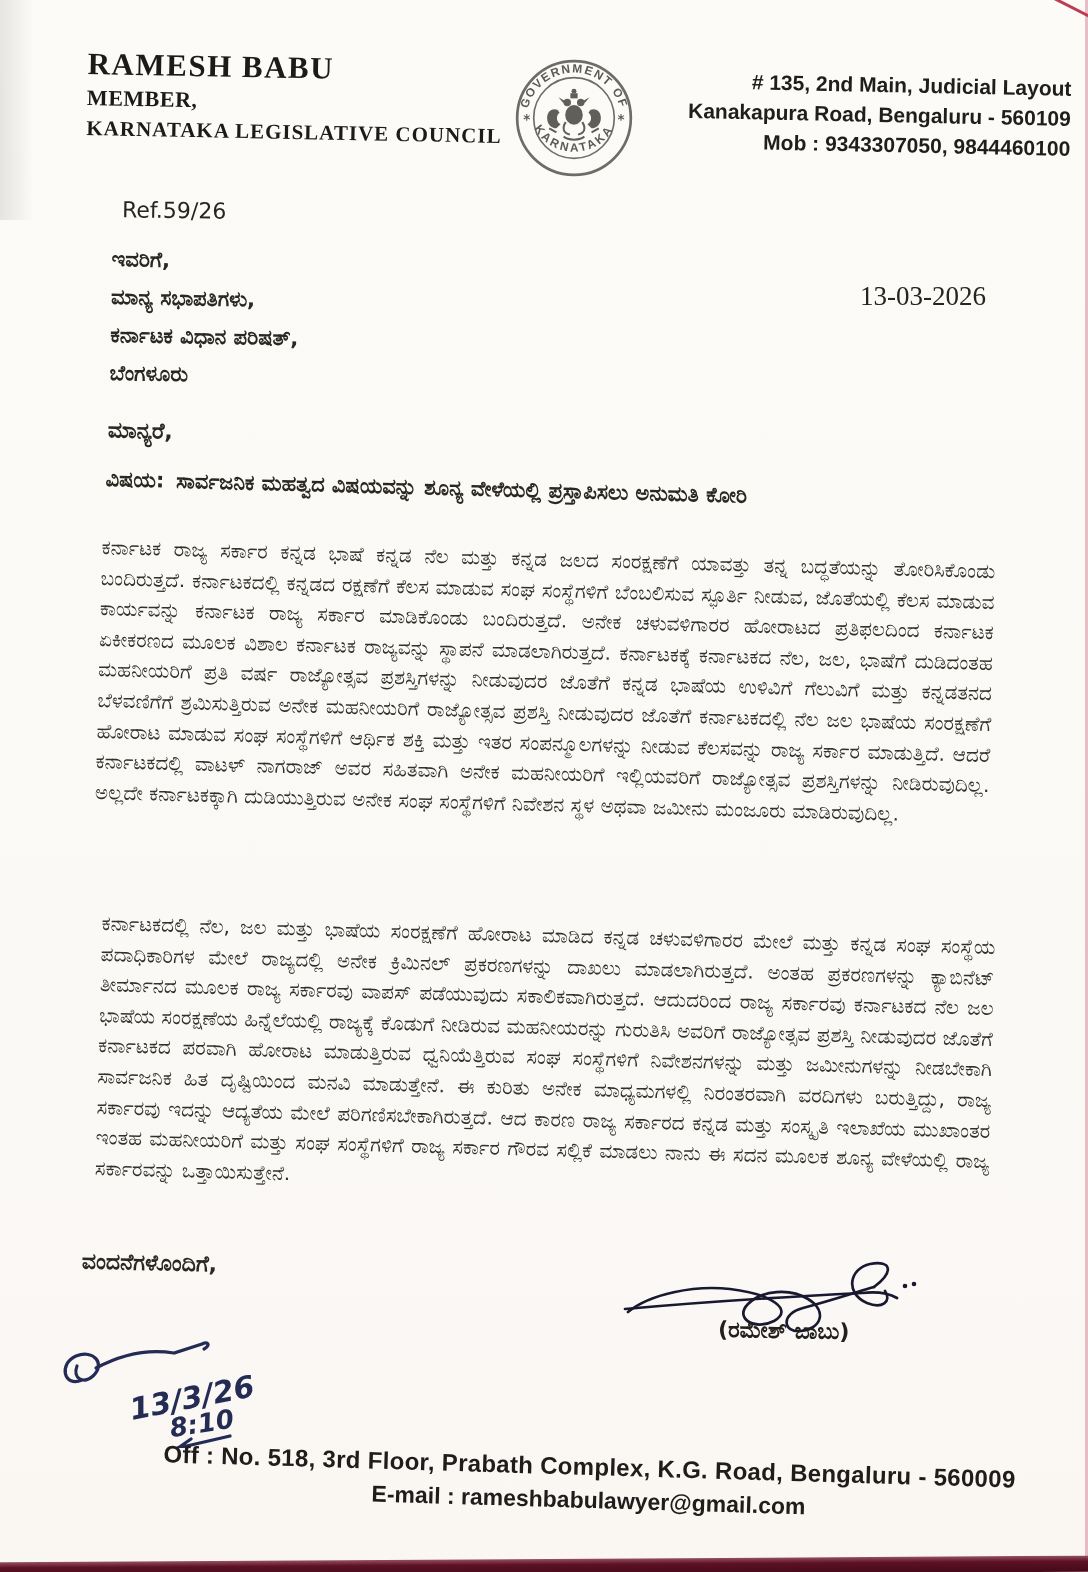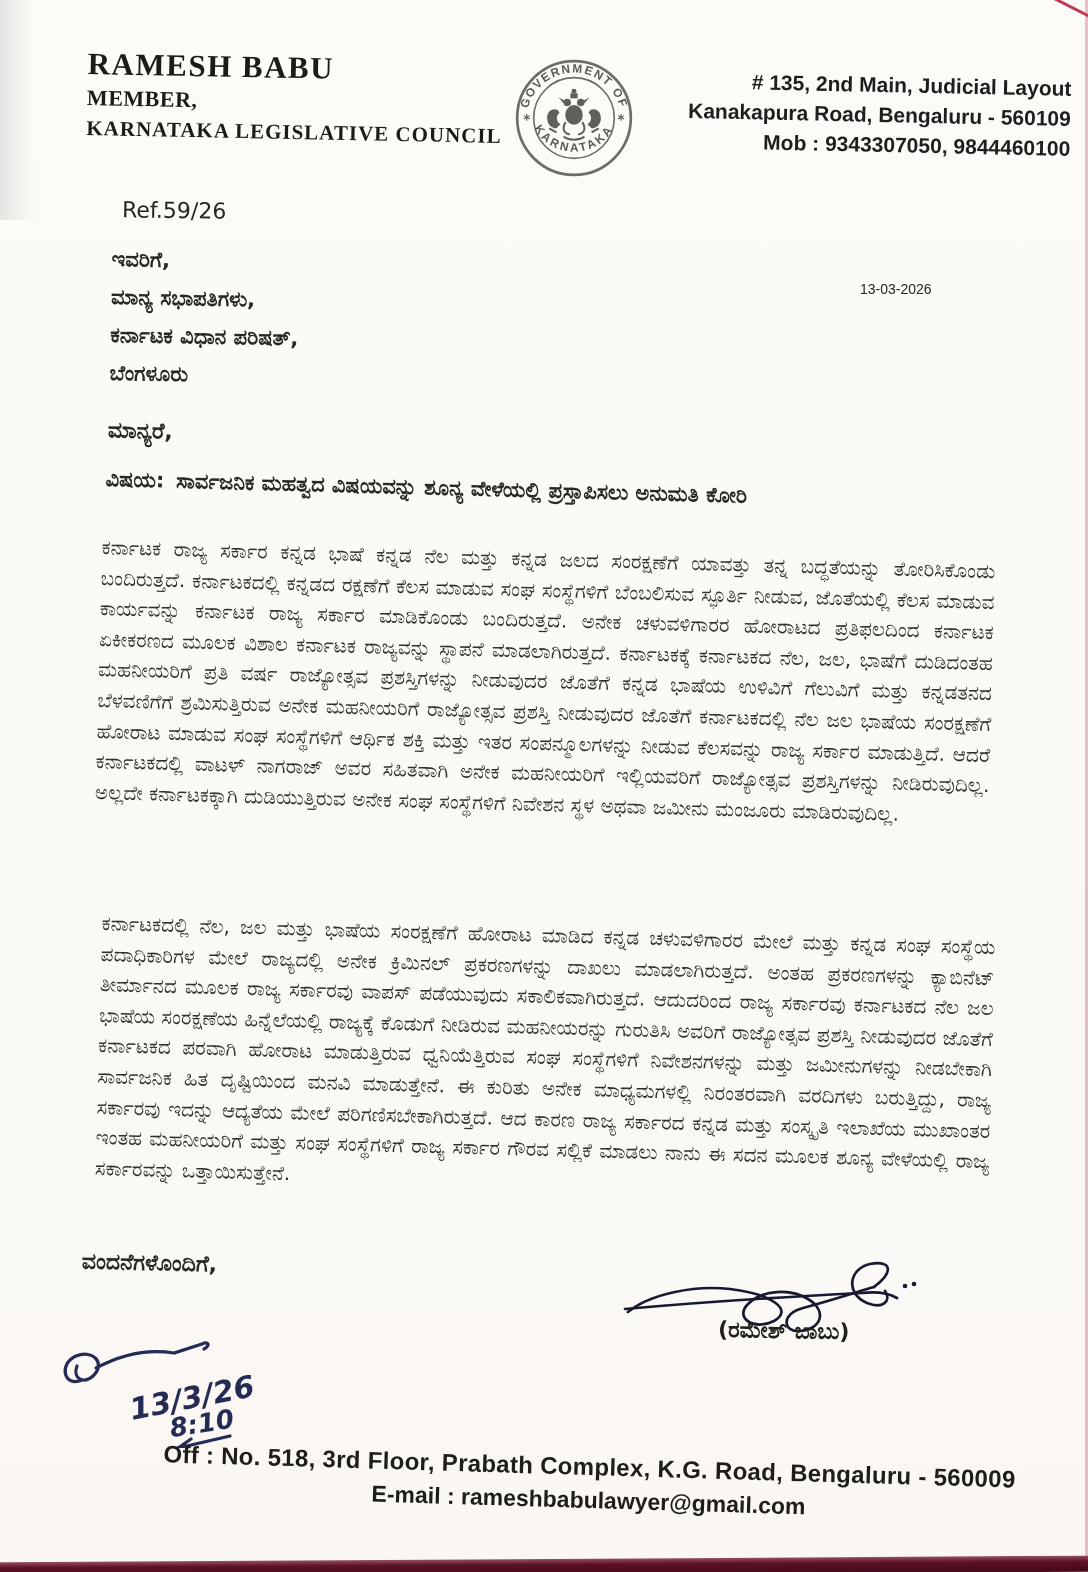--- a/index.html
+++ b/index.html
@@ -24,22 +24,22 @@
   .lh-name{font-size:31px;font-weight:bold;letter-spacing:1.5px;line-height:36px;}
   .lh-title{font-size:22px;font-weight:bold;letter-spacing:.5px;line-height:31px;}
   .lh-org{font-size:21px;font-weight:bold;letter-spacing:1px;line-height:31px;}
   .seal{position:absolute;left:512px;top:56px;width:124px;height:124px;opacity:.88;}
   .lh-right{position:absolute;right:16px;top:74px;text-align:right;color:#1f1e1c;
     font-family:"Liberation Sans","DejaVu Sans",sans-serif;font-weight:bold;
     font-size:21px;line-height:30px;transform:rotate(1.2deg);transform-origin:right top;}
   
   .ref{position:absolute;left:122px;top:198px;font-size:22px;color:#26251f;
     transform:rotate(.8deg);}
-  .letter-date{position:absolute;left:860px;top:281px;font-size:14px;color:#26251f;
-    font-family:Liberation Sans, sans-serif;}
+  .letter-date{position:absolute;left:860px;top:281px;font-size:27px;color:#26251f;
+    font-family:Liberation Serif, serif;}
   
   .addressee{position:absolute;left:112px;top:240px;font-size:21px;font-weight:600;
     color:#2a2822;line-height:38px;transform:rotate(1deg);transform-origin:left top;}
   .salutation{position:absolute;left:108px;top:418px;font-size:22px;font-weight:600;
     color:#2a2822;transform:rotate(1.2deg);}
   .subject{position:absolute;left:106px;top:464px;width:896px;display:flex;gap:12px;
     font-size:21px;font-weight:600;color:#2a2820;transform:rotate(1.5deg);
     transform-origin:left top;line-height:30px;}
   
   .body-p{position:absolute;left:102px;width:894px;font-size:20px;line-height:30.6px;

